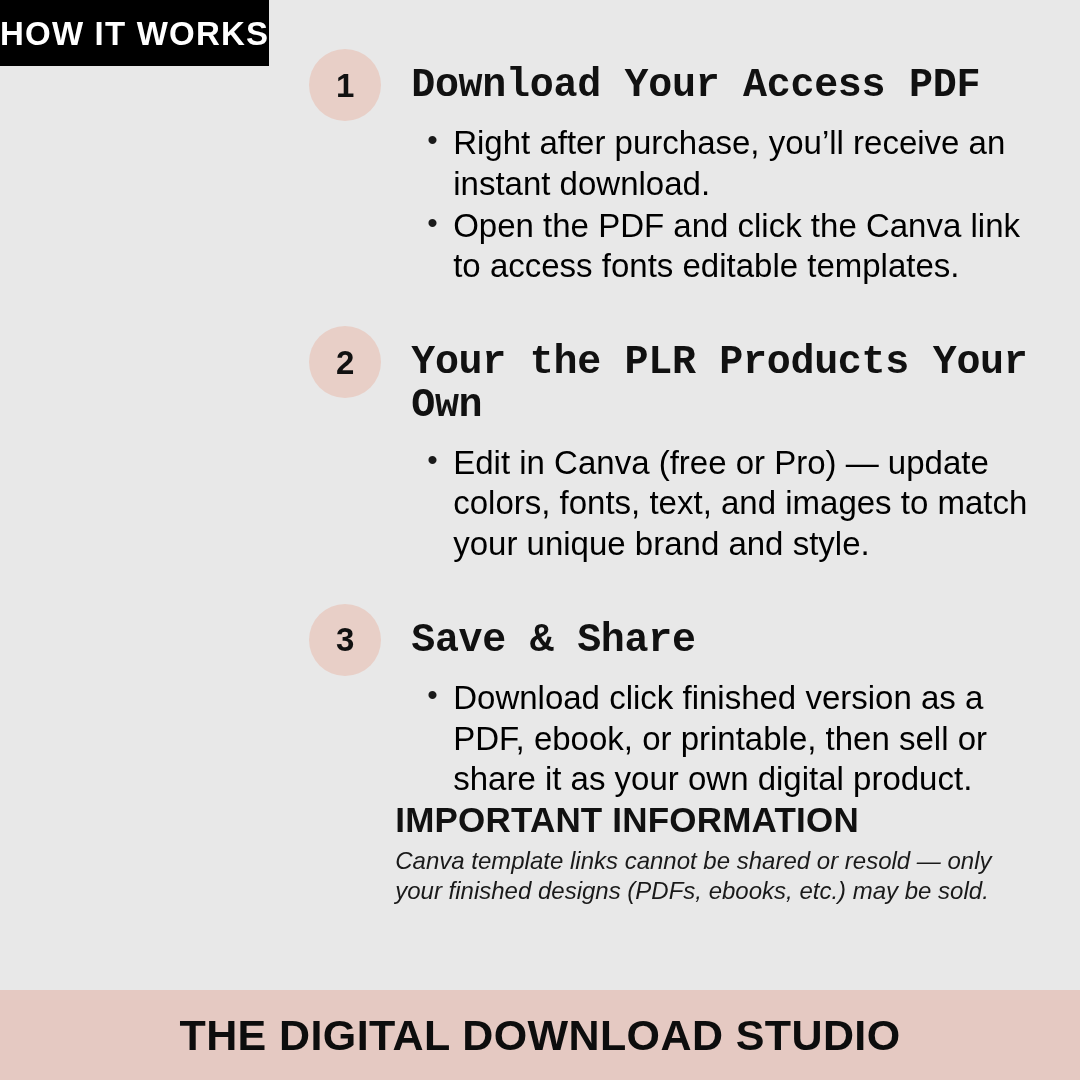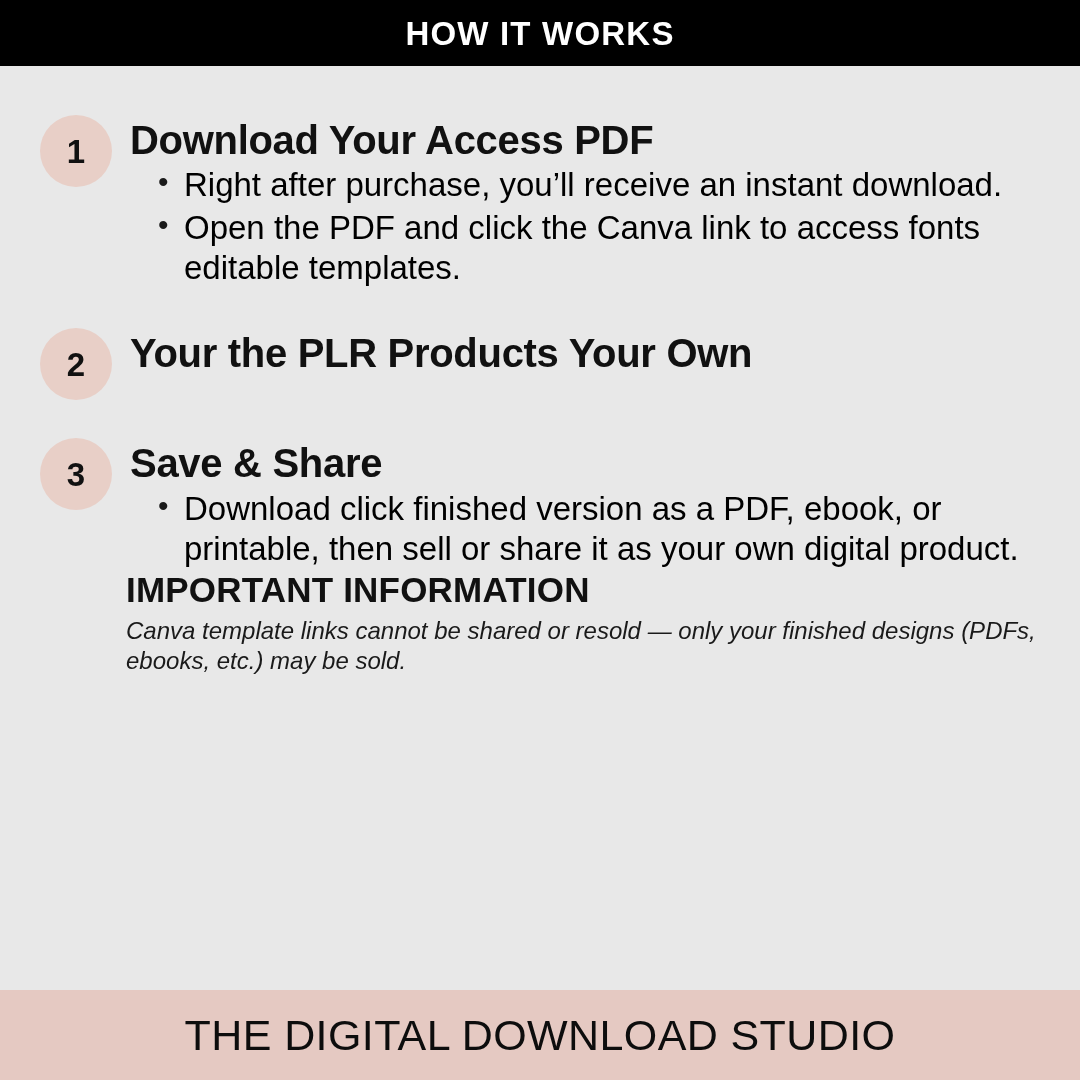--- a/index.html
+++ b/index.html
@@ -14,21 +14,21 @@
     font-family: "Liberation Sans", sans-serif;
     -webkit-font-smoothing: antialiased;
   }
 
   .poster {
     position: relative;
     width: 1080px;
     height: 1080px;
     background: #e8e8e8;
     display: flex;
-    flex-direction: column;
+    flex-direction: row;
   }
 
   
   .header-band {
     height: 66px;
     background: #000000;
     display: flex;
     align-items: center;
     justify-content: center;
     flex: 0 0 auto;
@@ -82,26 +82,26 @@
   }
 
   .step-body {
     flex: 1 1 auto;
     margin-left: 14px;
     padding-right: 34px;
   }
 
   .step-title {
     color: #111111;
-    font-family: Liberation Sans, sans-serif;
+    font-family: Liberation Mono, monospace;
     font-size: 40px;
     font-weight: bold;
     letter-spacing: -0.3px;
     line-height: 1.06;
-    margin: 4px;
+    margin: 16px;
     padding: 0;
   }
 
   ul.step-points {
     list-style: none;
     margin: 4px 0 0 0;
     padding: 0 0 0 32px;
   }
   ul.step-points li {
     position: relative;
@@ -163,21 +163,21 @@
     background: #e5c9c2;
     display: flex;
     align-items: center;
     justify-content: center;
     flex: 0 0 auto;
   }
   .footer-title {
     color: #0d0d0d;
     font-family: "Liberation Sans", sans-serif;
     font-size: 43px;
-    font-weight: normal;
+    font-weight: bold;
     letter-spacing: 0.4px;
     line-height: 1;
     text-transform: uppercase;
   }
 </style>
 </head>
 <body>
 
 <div class="poster">
 
@@ -201,20 +201,23 @@
           </ul>
         </div>
       </div>
 
       <div class="step step-2">
         <div class="step-badge">
           <span class="step-badge-num">2</span>
         </div>
         <div class="step-body">
           <h2 class="step-title">Your the PLR Products Your Own</h2>
+          <ul class="step-points">
+            <li>Edit in Canva (free or Pro) — update colors, fonts, text, and images to match your unique brand and style.</li>
+          </ul>
         </div>
       </div>
 
       <div class="step step-3">
         <div class="step-badge">
           <span class="step-badge-num">3</span>
         </div>
         <div class="step-body">
           <h2 class="step-title">Save &amp; Share</h2>
           <ul class="step-points">

